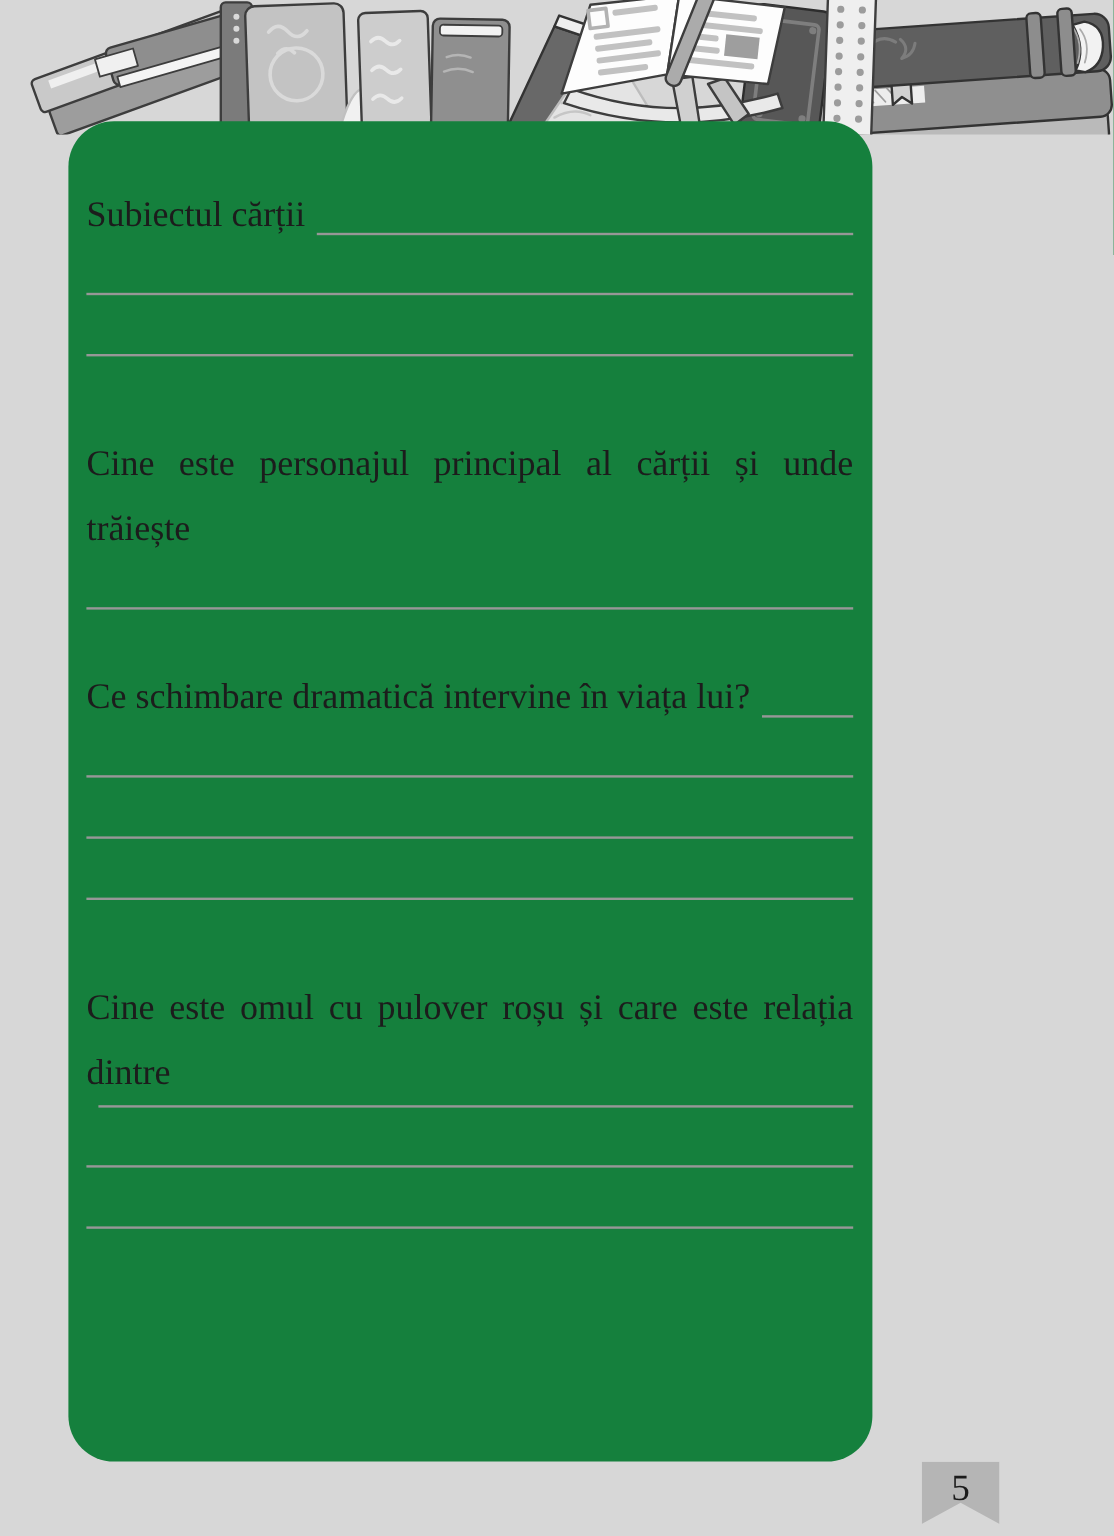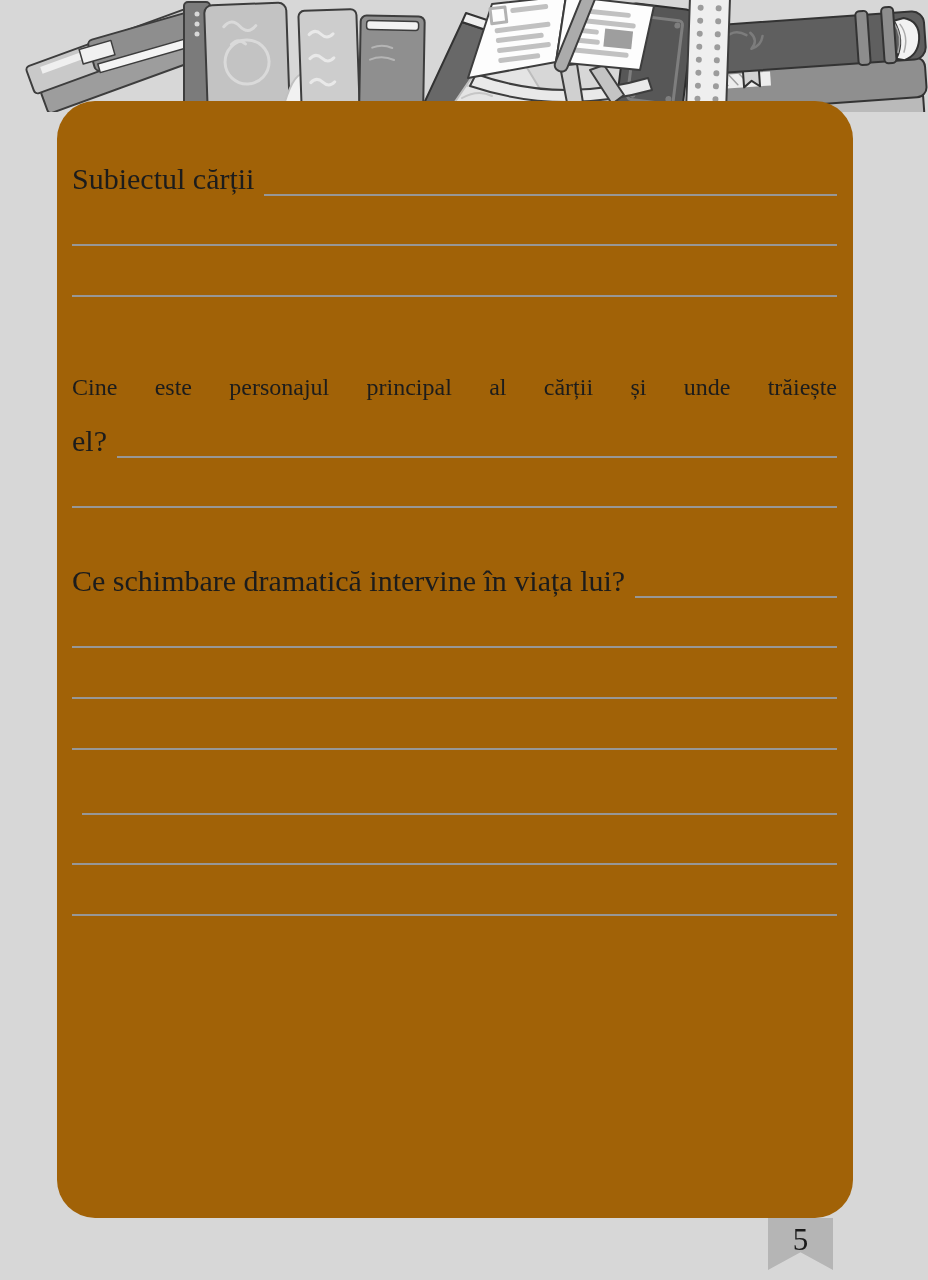--- a/index.html
+++ b/index.html
@@ -9,32 +9,32 @@
     position:relative;
     overflow:hidden;
     font-family:"Liberation Serif","DejaVu Serif",serif;
   }
   .header-art {
     position:absolute; top:0; left:0;
     width:928px; height:112px;
   }
   .sheet {
     position:absolute; left:57px; top:101px;
-    width:796px; height:1117px;
-    background:#a16207;
+    width:670px; height:1117px;
+    background:#15803d;
     border-radius:38px;
     box-sizing:border-box;
     padding:51px 16px 0 15px;
   }
   .q {
     font-size:30px; line-height:54px;
     color:#1c1c1c;
   }
   .jline {            
-    font-size:24px; line-height:54px; color:#1c1c1c;
+    font-size:30px; line-height:54px; color:#1c1c1c;
     text-align:justify; text-align-last:justify;
   }
   .row { display:flex; }
   .row .q { flex:0 0 auto; white-space:nowrap; }
   .fill {
     flex:1 1 auto;
     border-bottom:2px solid #979797;
     align-self:flex-end;
     margin:0 0 10px 10px;
     min-width:60px;
@@ -184,38 +184,35 @@
     <div class="row">
       <span class="q">Subiectul cărții</span>
       <span class="fill"></span>
     </div>
     <div class="aline first"></div>
     <div class="aline"></div>
   </section>
 
   <section class="sec-2">
     <div class="jline">Cine este personajul principal al cărții și unde trăiește</div>
-    <div class="row">
-      <span class="q">el?</span>
-      <span class="fill"></span>
-    </div>
     <div class="aline first"></div>
   </section>
 
   <section class="sec-3">
     <div class="row">
       <span class="q">Ce schimbare dramatică intervine în viața lui?</span>
       <span class="fill"></span>
     </div>
     <div class="aline first"></div>
     <div class="aline"></div>
     <div class="aline"></div>
   </section>
 
   <section class="sec-4">
+    <div class="jline">Cine este omul cu pulover roșu și care este relația dintre</div>
     <div class="row">
       <span class="fill"></span>
     </div>
     <div class="aline first"></div>
     <div class="aline"></div>
   </section>
 
 
 </div>
 

